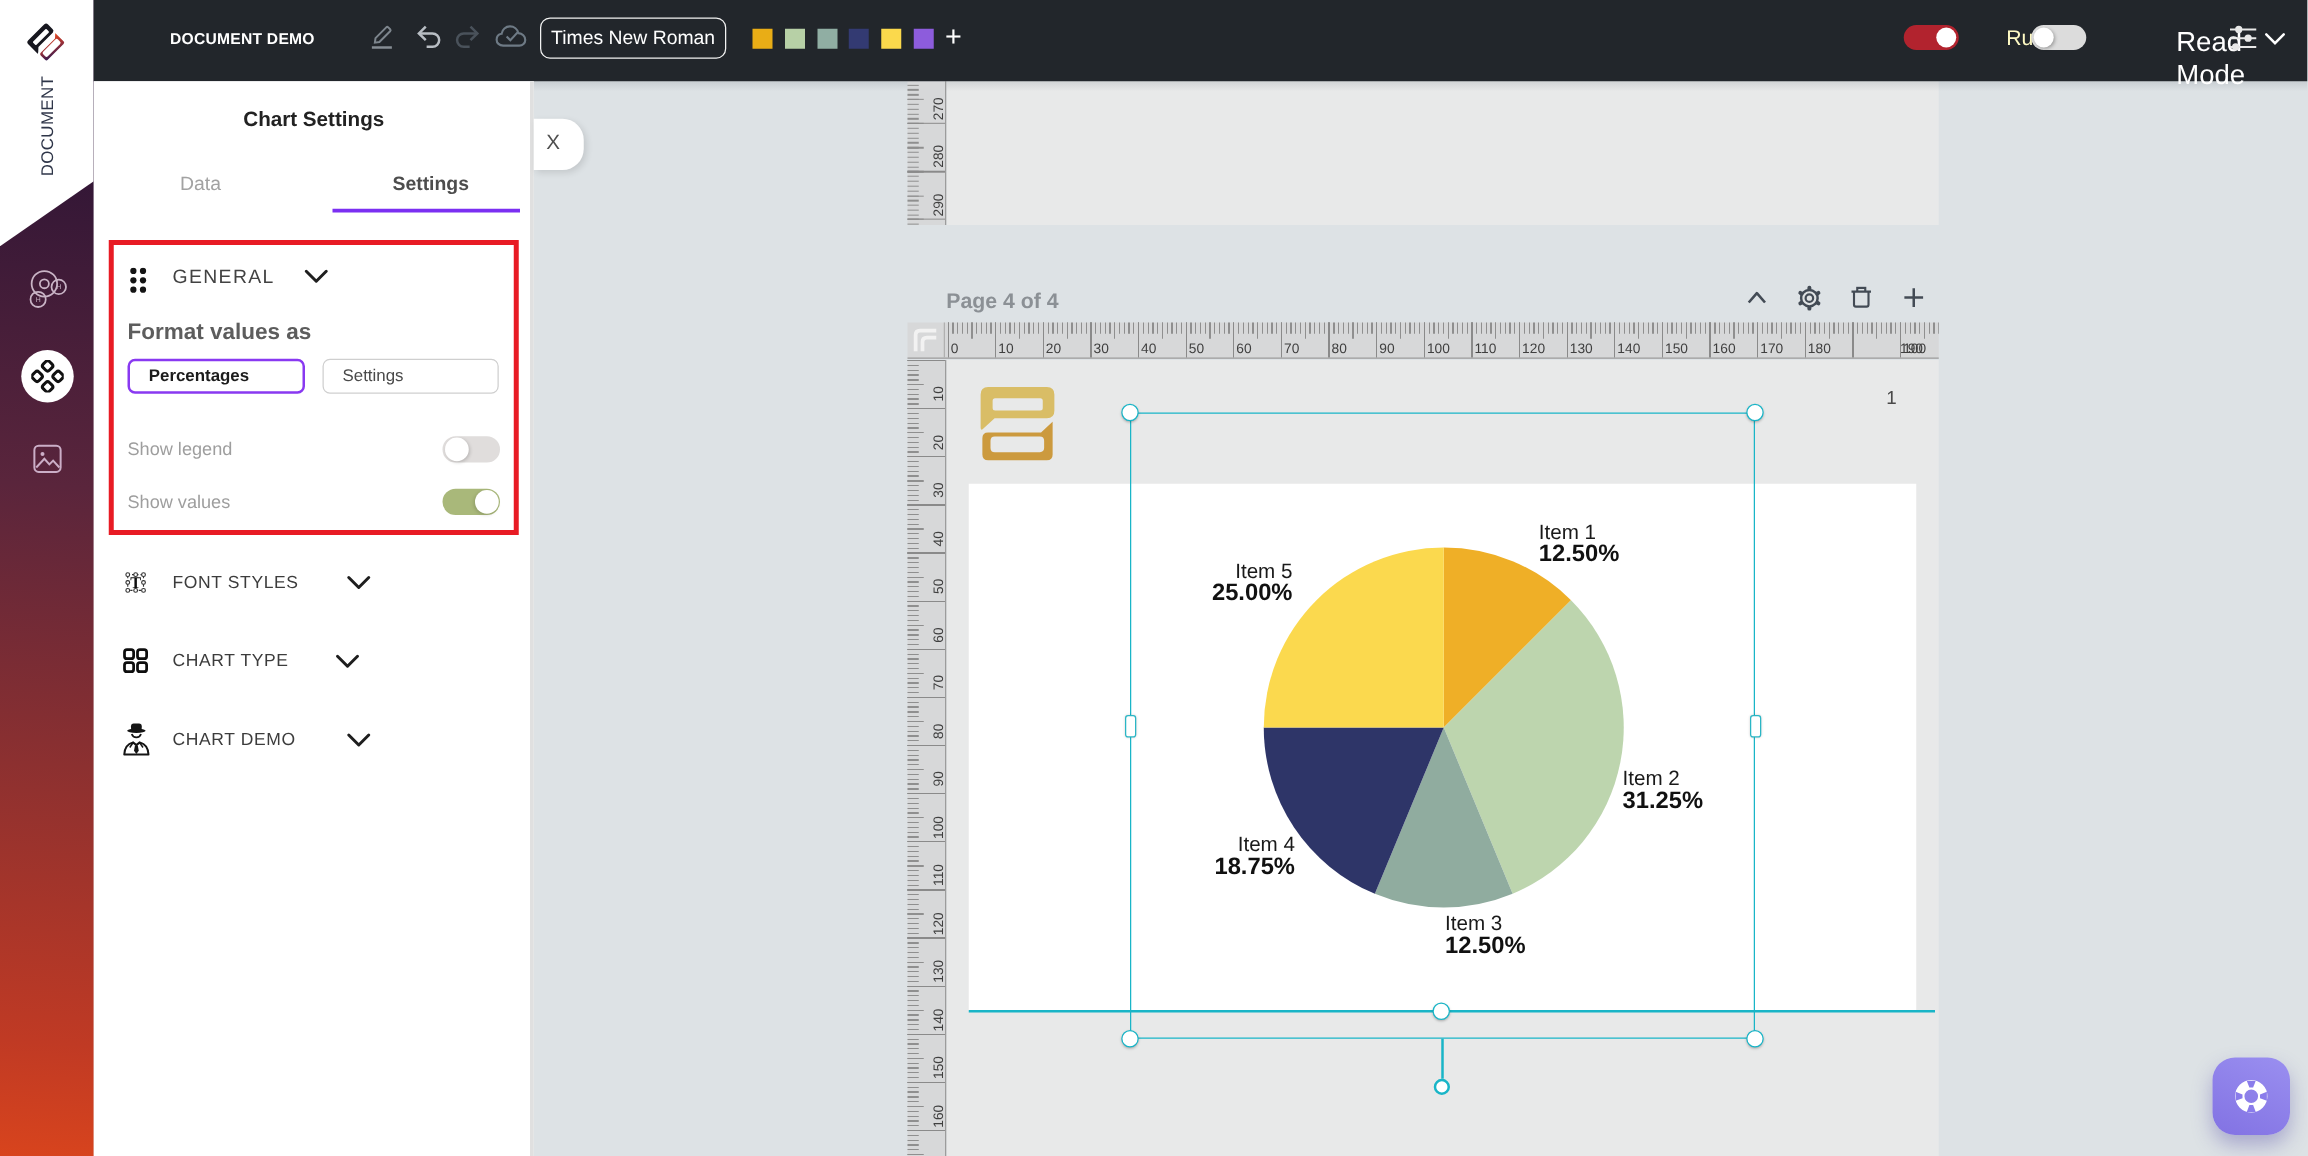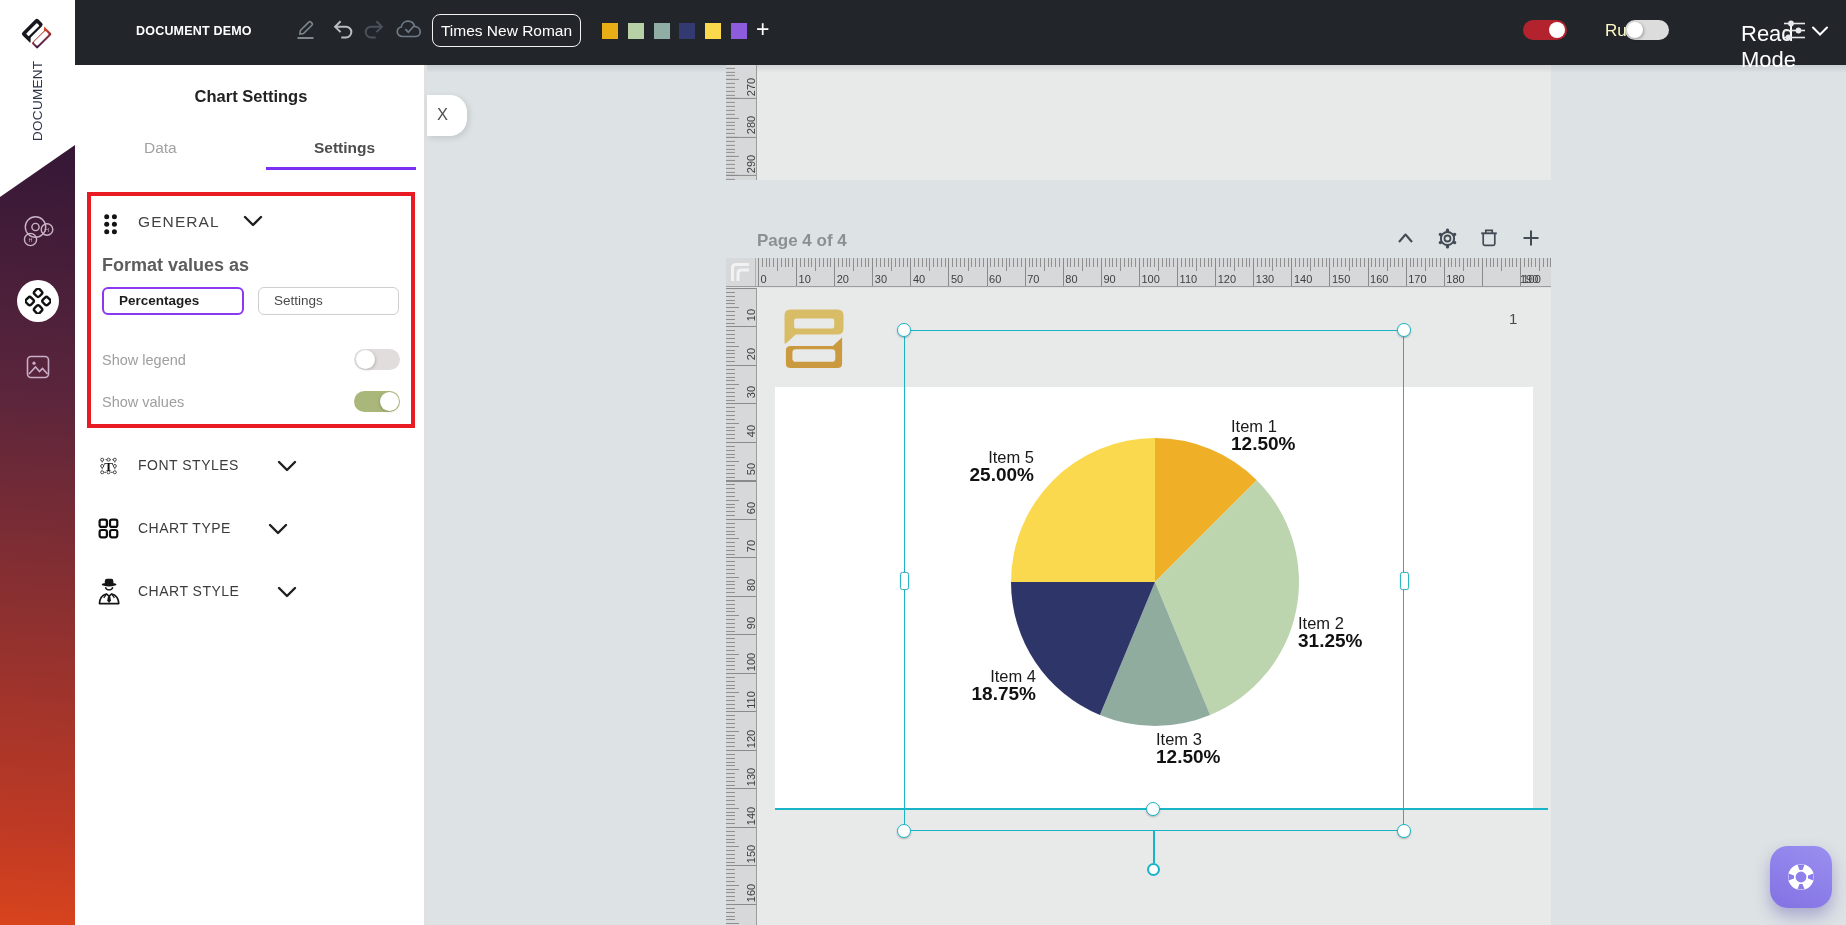--- a/index.html
+++ b/index.html
@@ -385,21 +385,21 @@
   <svg class="abs" style="left:21px;top:513px;" width="26" height="27" viewBox="0 0 26 27">
 <g fill="#151515">
 <rect x="8.8" y="0.8" width="8.6" height="5.8" rx="2.2"></rect>
 <ellipse cx="13.1" cy="6.6" rx="7.4" ry="1.8"></ellipse>
 </g>
 <path d="M9.4 9.2 A3.9 3.9 0 0 0 16.8 9.2" fill="none" stroke="#151515" stroke-width="1.4"></path>
 <path d="M3.4 25.6 Q3.8 17.6 10.4 15.9 L13.1 18.1 L15.8 15.9 Q22.4 17.6 22.8 25.6 Z" fill="none" stroke="#151515" stroke-width="1.6" stroke-linejoin="round"></path>
 <path d="M10.4 16.2 L7.8 20 M15.8 16.2 L18.4 20" stroke="#151515" stroke-width="1.2" fill="none"></path>
 <path d="M12 18.3 L14.2 18.3 L15 22.6 L13.1 25.1 L11.2 22.6 Z" fill="#151515"></path>
 </svg>
-  <div class="rowlabel" style="top:518px;">CHART STYLE</div>
+  <div class="rowlabel" style="top:518px;">CHART DEMO</div>
   <svg class="abs" style="left:202px;top:521px;" width="20" height="12" viewBox="0 0 20 12">
 <path d="M2 2 L10 10 L18 2" stroke="#1f1f1f" stroke-width="2.4" fill="none" stroke-linecap="round" stroke-linejoin="round"></path>
     </svg>
   <div id="paneledge"></div>
 </div>
 <div id="xtab">
     <span>X</span>
   </div>
 
 <div id="fab">

